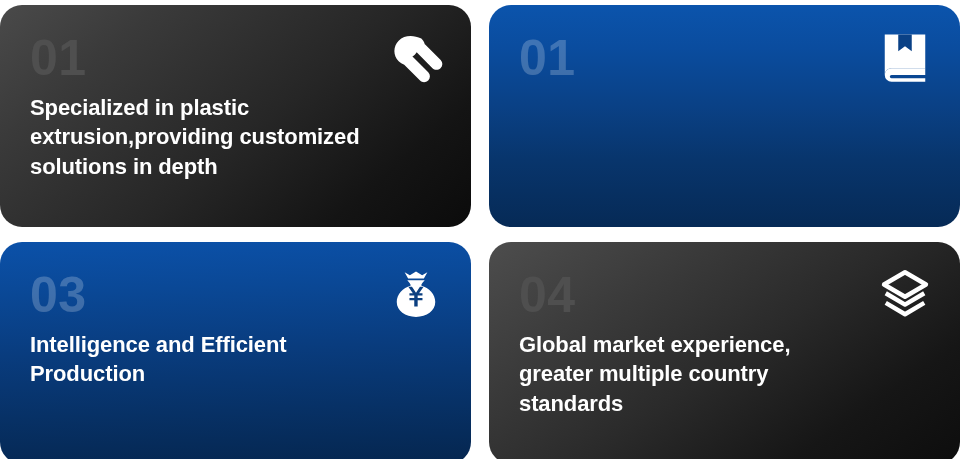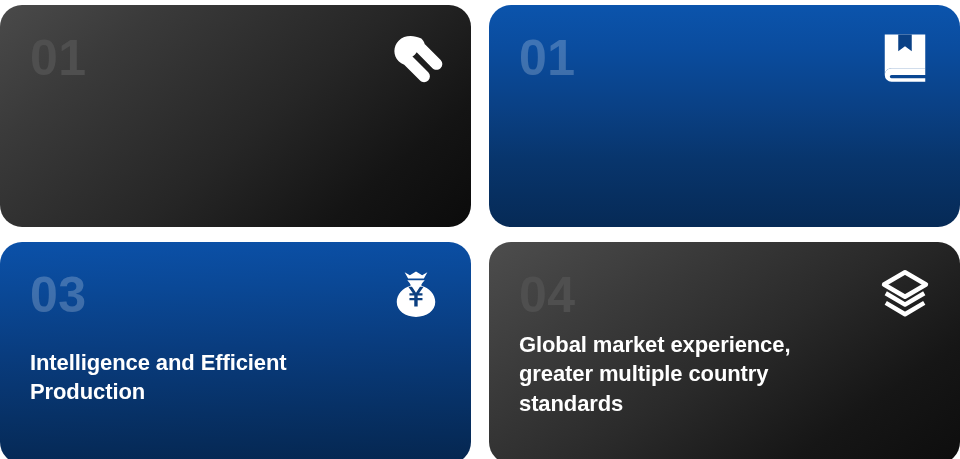--- a/index.html
+++ b/index.html
@@ -82,39 +82,42 @@
     right: 26px;
     width: 58px;
     height: 58px;
     display: flex;
     align-items: center;
     justify-content: center;
   }
   .card-icon svg { display: block; }
 
   
-  .card.card-03 .card-number { margin-bottom: 12px; }
-  .card.card-03 .card-text { margin-top: 16px; }
+  .card.card-03 .card-number { margin-bottom: 4px; }
+  .card.card-03 .card-text { margin-top: 6px; }
   .card.card-02 .card-number { margin-bottom: 8px; }
 </style>
 </head>
 <body>
 
 <div id="cards-grid">
 
   <div class="card theme-dark card-01">
     <div class="card-icon">
       <svg width="56" height="56" viewBox="0 0 64 64" aria-hidden="true">
         <g transform="rotate(-45 32 32)">
           <path fill="#ffffff" d="M32 4c-9.2 0-16.6 7.4-16.6 16.6 0 2.6 0.6 5.1 1.7 7.3L17 28.4v25.1c0 3.6 2.9 6.5 6.5 6.5h0.3c3.6 0 6.5-2.9 6.5-6.5V28.4l-0.1-0.5c1.1 0.3 2.3 0.4 3.5 0.4 1.2 0 2.4-0.1 3.5-0.4l-0.1 0.5v25.1c0 3.6 2.9 6.5 6.5 6.5h0.3c3.6 0 6.5-2.9 6.5-6.5V28.4l-0.1-0.5c1.1-2.2 1.7-4.7 1.7-7.3C48.6 11.4 41.2 4 32 4z"></path>
         </g>
       </svg>
     </div>
 
     <div class="card-number">01</div>
+    <div class="card-text">Specialized in plastic
+extrusion,providing customized
+solutions in depth</div>
   </div>
 
   <div class="card theme-blue card-02">
     <div class="card-icon">
       <svg width="54" height="54" viewBox="0 0 64 64" aria-hidden="true">
         <path fill="#ffffff" d="M8 4h48v40H16a8 8 0 0 0-8 8V4z"></path>
         <path fill="#ffffff" d="M8 52a8 8 0 0 1 8-8h40v8H16a2 2 0 0 0 0 4h40v4H16a8 8 0 0 1-8-8z"></path>
         <path fill="#0a4186" d="M24 4h16v20l-8-6-8 6V4z"></path>
       </svg>
     </div>

